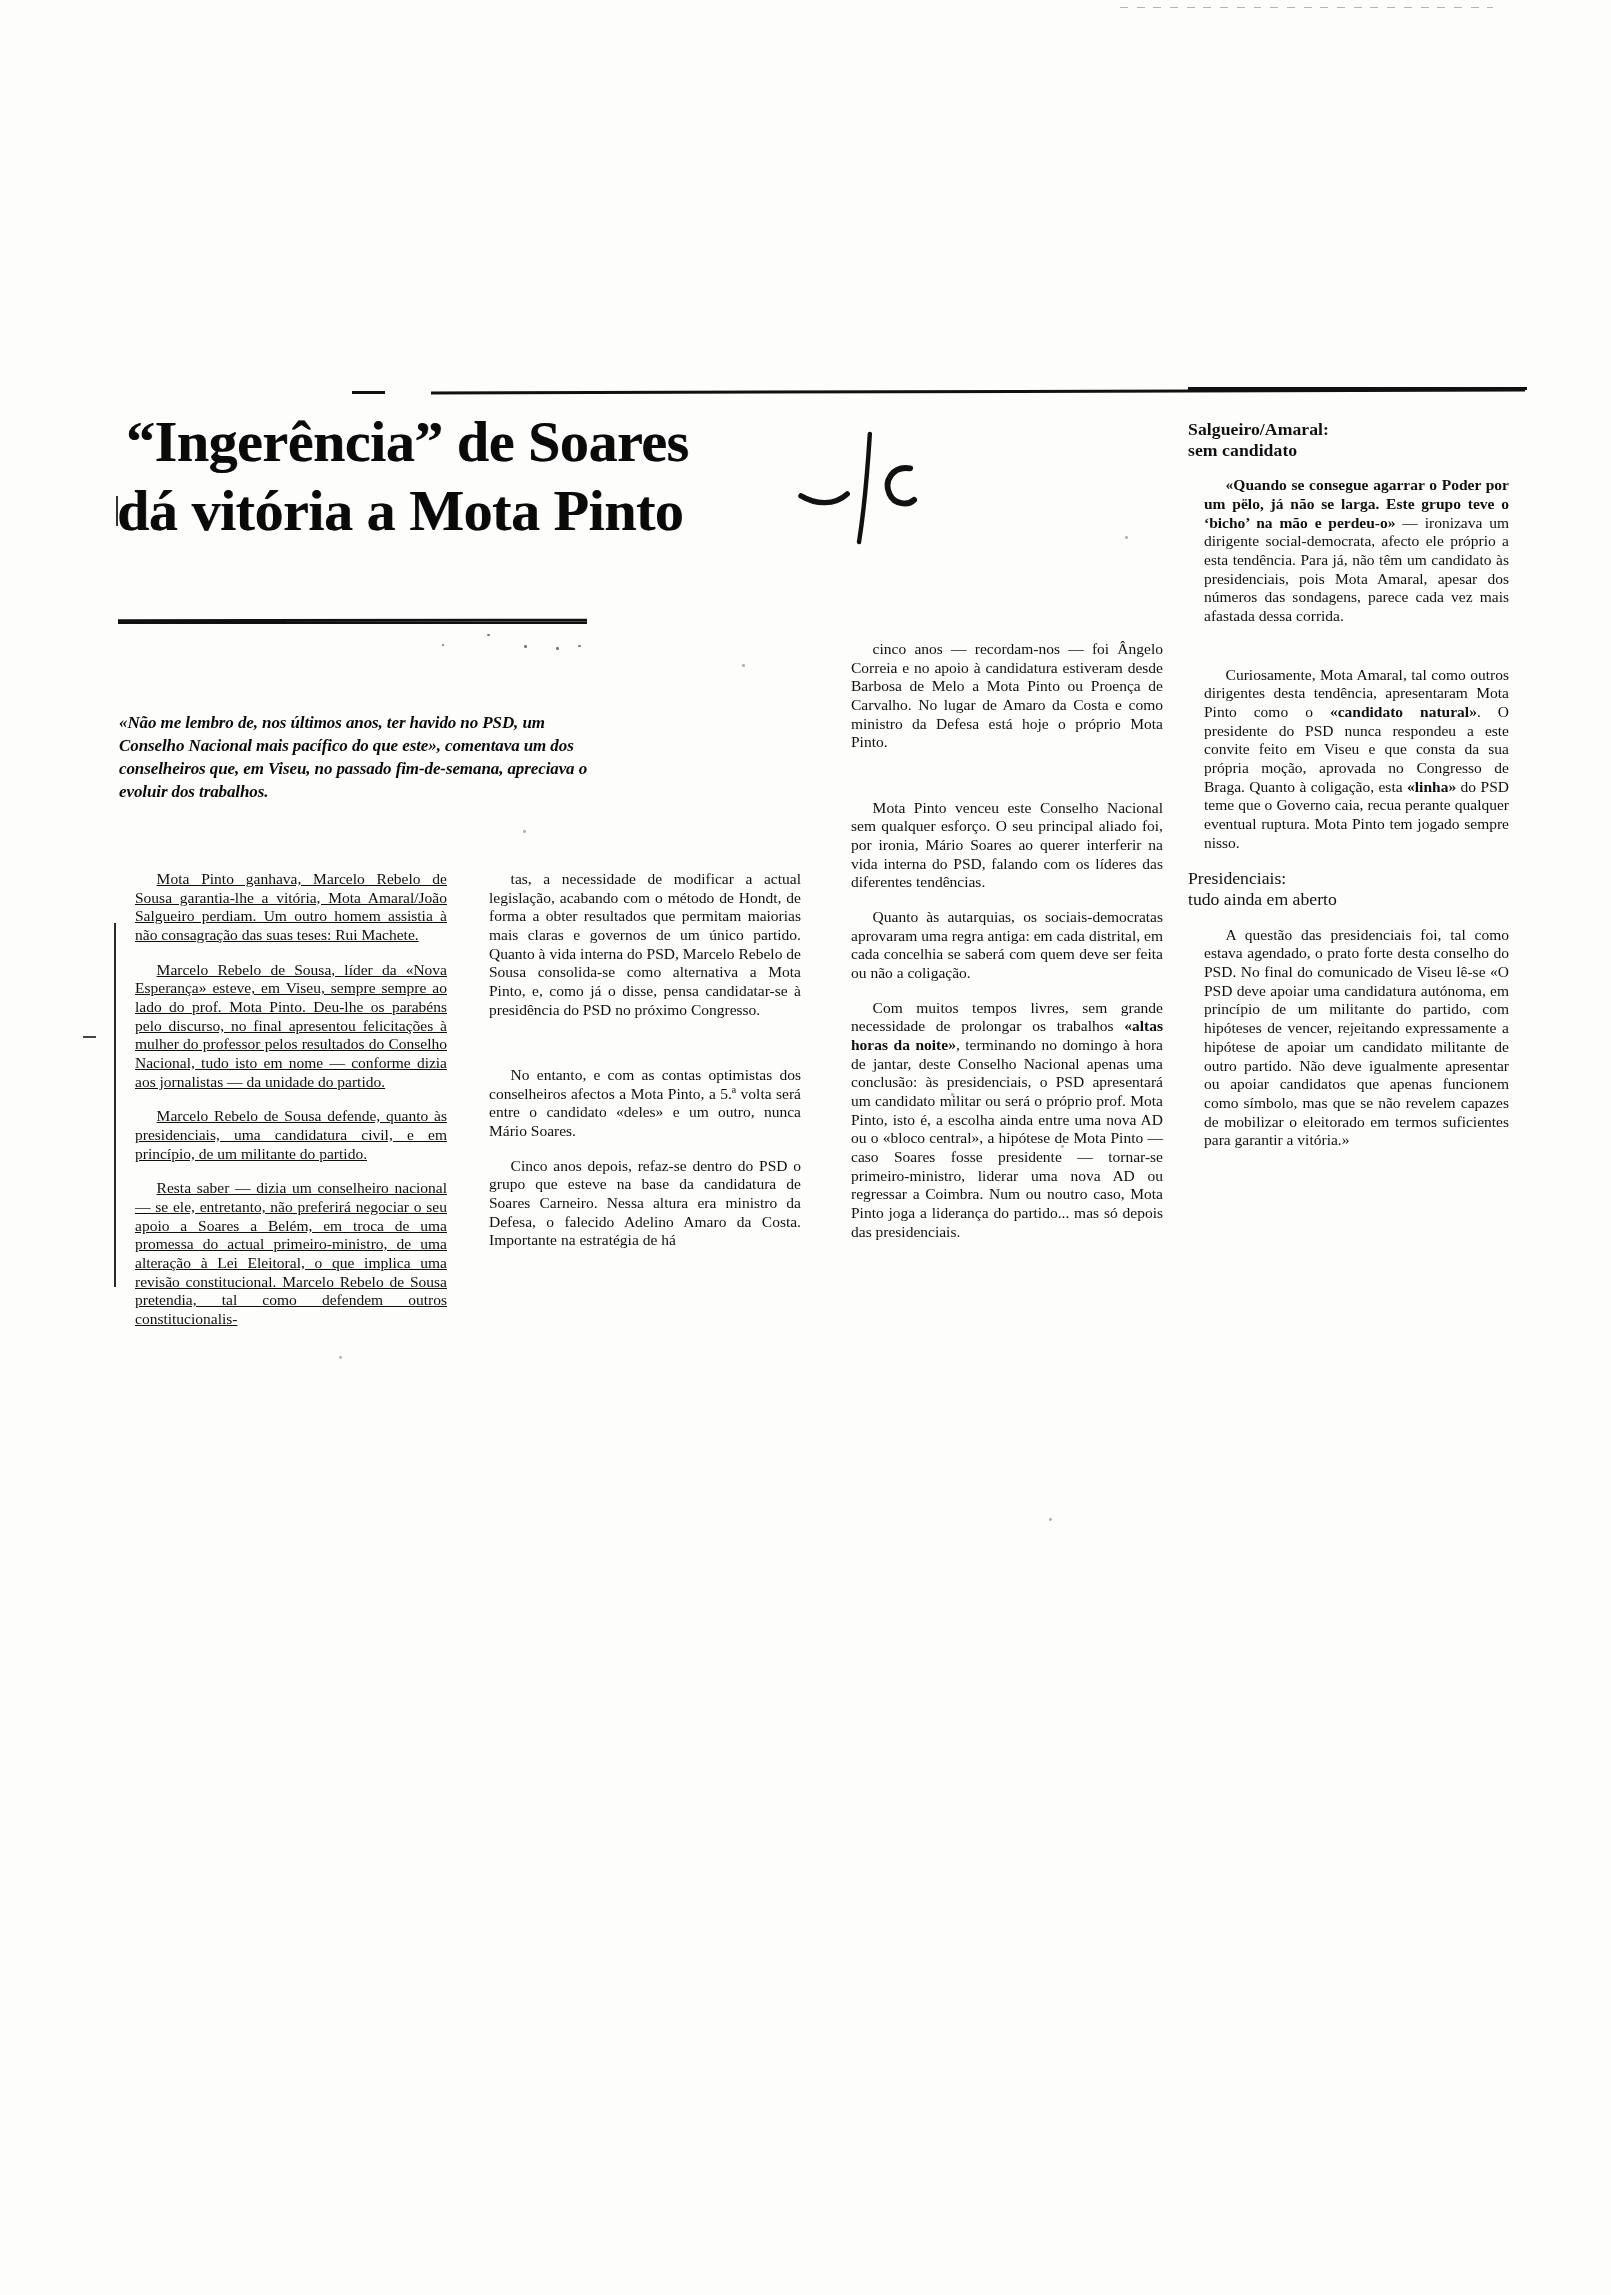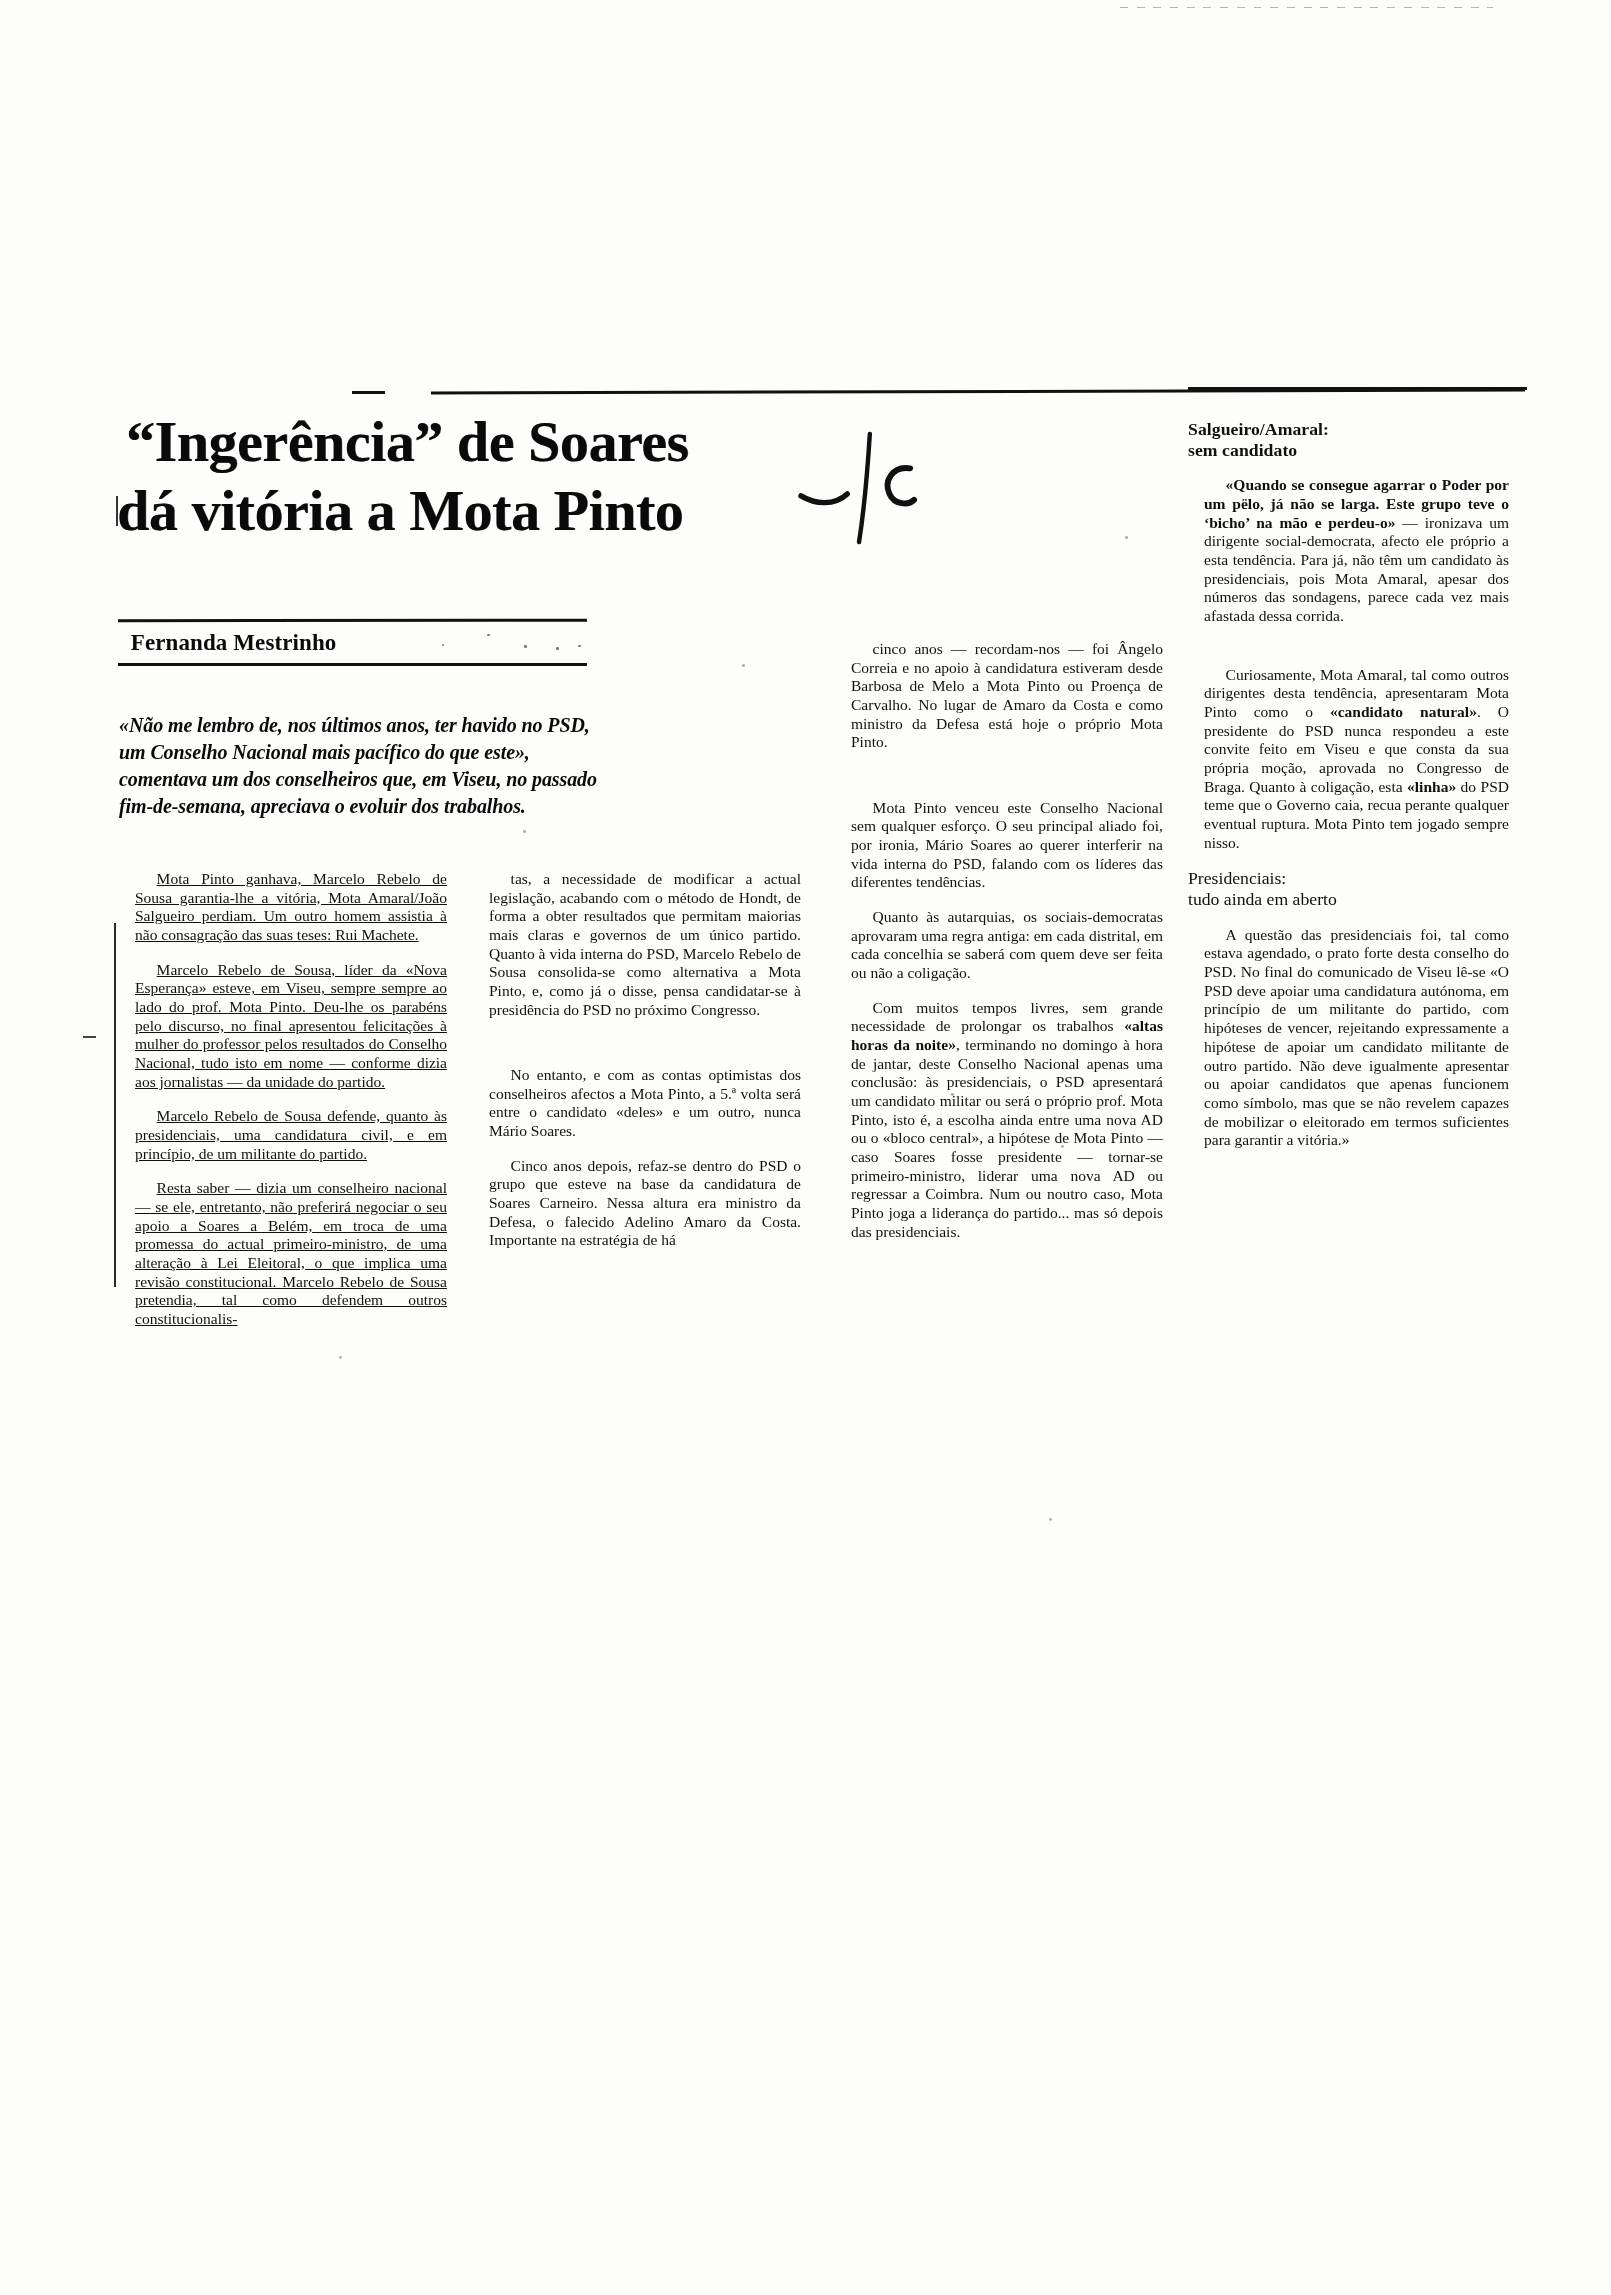--- a/index.html
+++ b/index.html
@@ -162,21 +162,21 @@
     border-radius: 50%;
   }
 
   
   .lead {
     position: absolute;
     left: 2px;
     top: 334px;
     width: 484px;
     font-family: "Liberation Serif", "DejaVu Serif", serif;
-    font-size: 20px;
+    font-size: 17px;
     line-height: 1.345;
     font-weight: bold;
     font-style: italic;
     text-align: left;
     color: #0a0a0a;
     letter-spacing: -0.1px;
   }
 
   
   .col {
@@ -258,21 +258,20 @@
     </div>
 
     <svg class="hand-mark" viewBox="0 0 260 240">
       <path d="M10 132 C40 150, 78 152, 104 128" stroke="#111" stroke-width="11" fill="none" stroke-linecap="round"></path>
       <path d="M150 6 C146 70, 140 150, 128 226" stroke="#111" stroke-width="9" fill="none" stroke-linecap="round"></path>
       <path d="M232 76 C196 70, 178 102, 190 128 C200 150, 228 152, 240 140" stroke="#111" stroke-width="12" fill="none" stroke-linecap="round"></path>
     </svg>
 
     <div class="byline-box">
       <div class="byline-rule-a"></div>
-      <div class="byline-name">Fernanda Mestrinho</div>
       <div class="byline-rule-b"></div>
       <div class="byline-dots">
         <span class="dot" style="left:9.8px;  top:12.8px;"></span>
         <span class="dot" style="left:55px; top:2.9px;"></span>
         <span class="dot" style="left:92px; top:14.7px;"></span>
         <span class="dot" style="left:124px; top:16.7px;"></span>
         <span class="dot" style="left:146px; top:13.8px;"></span>
       </div>
     </div>
 

